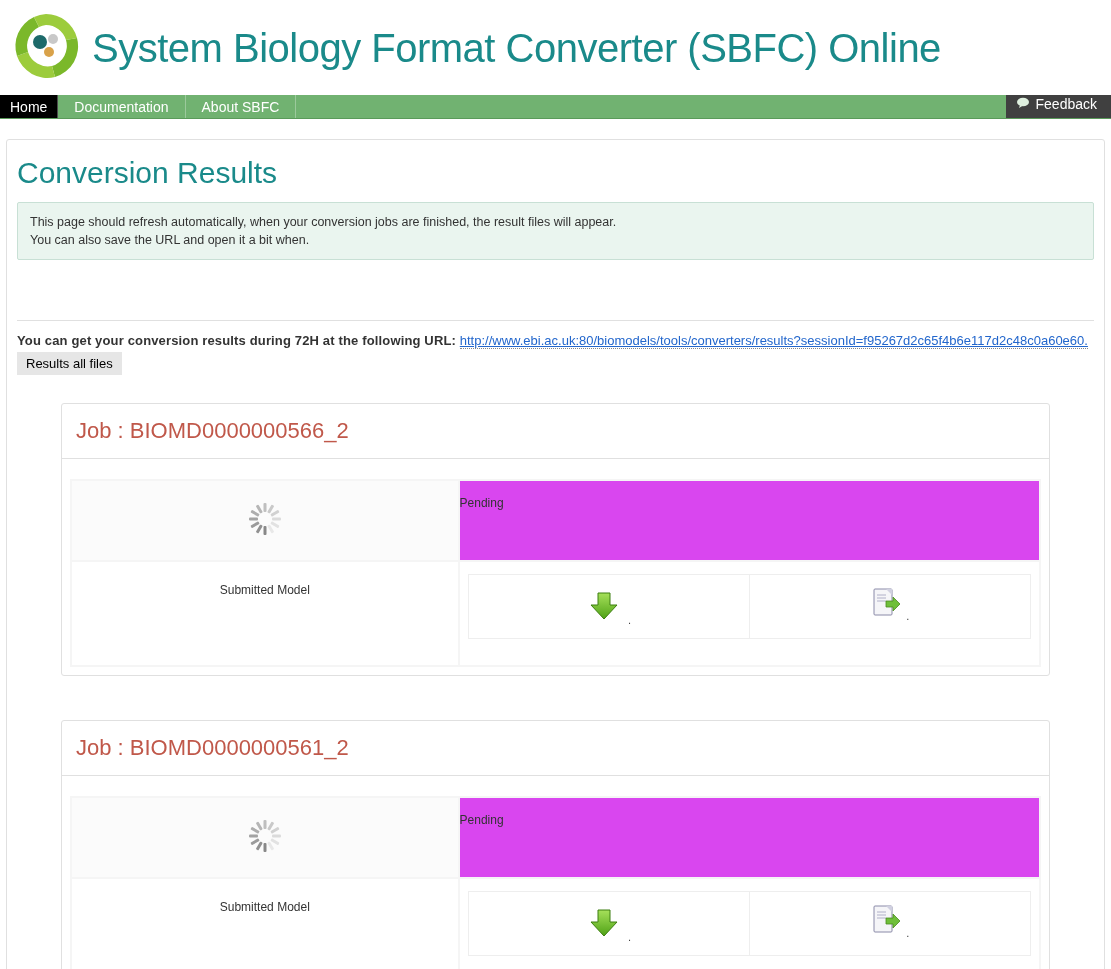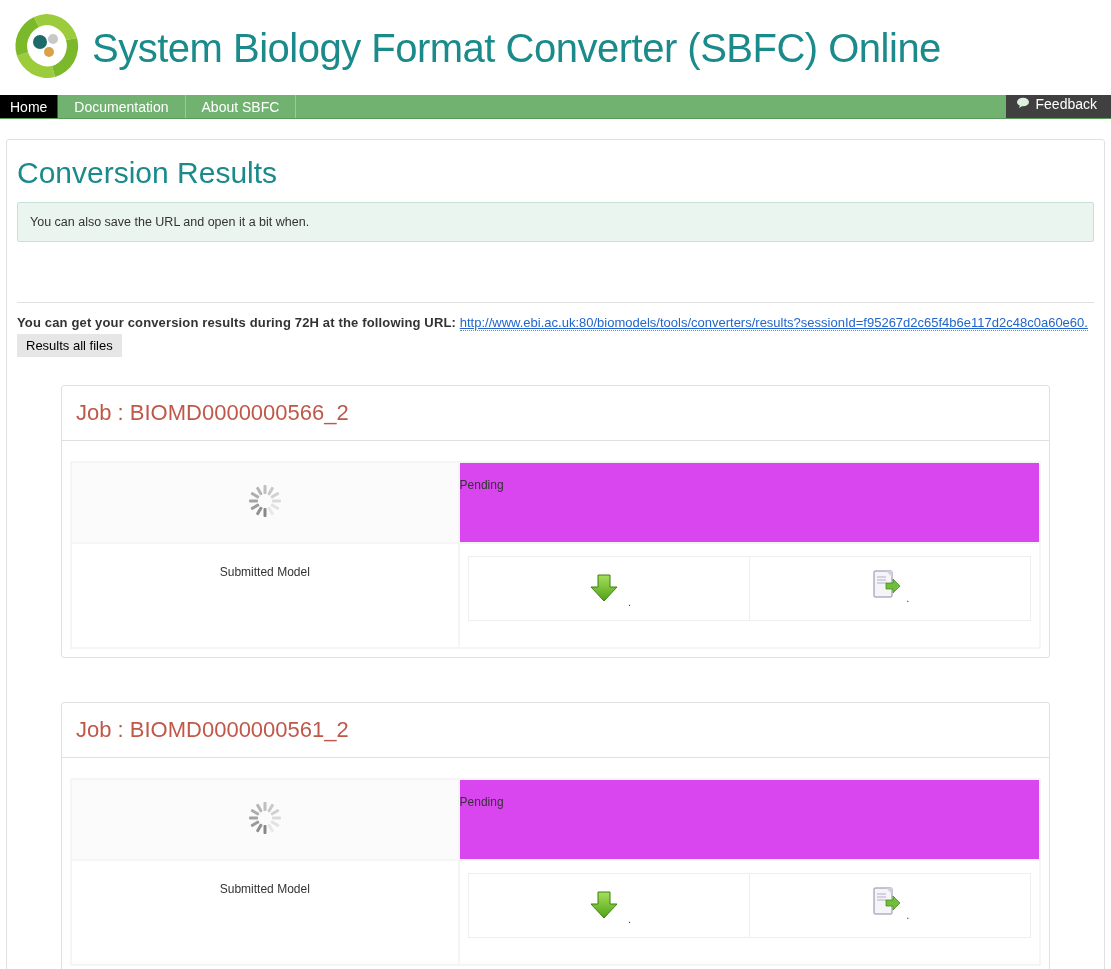--- a/index.html
+++ b/index.html
@@ -103,20 +103,21 @@
       <span>Feedback</span>
     </div>
   </div>
 </div>
 
 <div class="main">
   <div class="card">
     <div class="page-title">Conversion Results</div>
 
     <div class="notice">
+      <div>This page should refresh automatically, when your conversion jobs are finished, the result files will appear.</div>
       <div>You can also save the URL and open it a bit when.</div>
     </div>
 
     <div class="url-section">
       <span class="bold">You can get your conversion results during 72H at the following URL: </span><a href="#">http://www.ebi.ac.uk:80/biomodels/tools/converters/results?sessionId=f95267d2c65f4b6e117d2c48c0a60e60.</a>
       <div>
         <button class="download-all-btn">Results all files</button>
       </div>
     </div>
 

